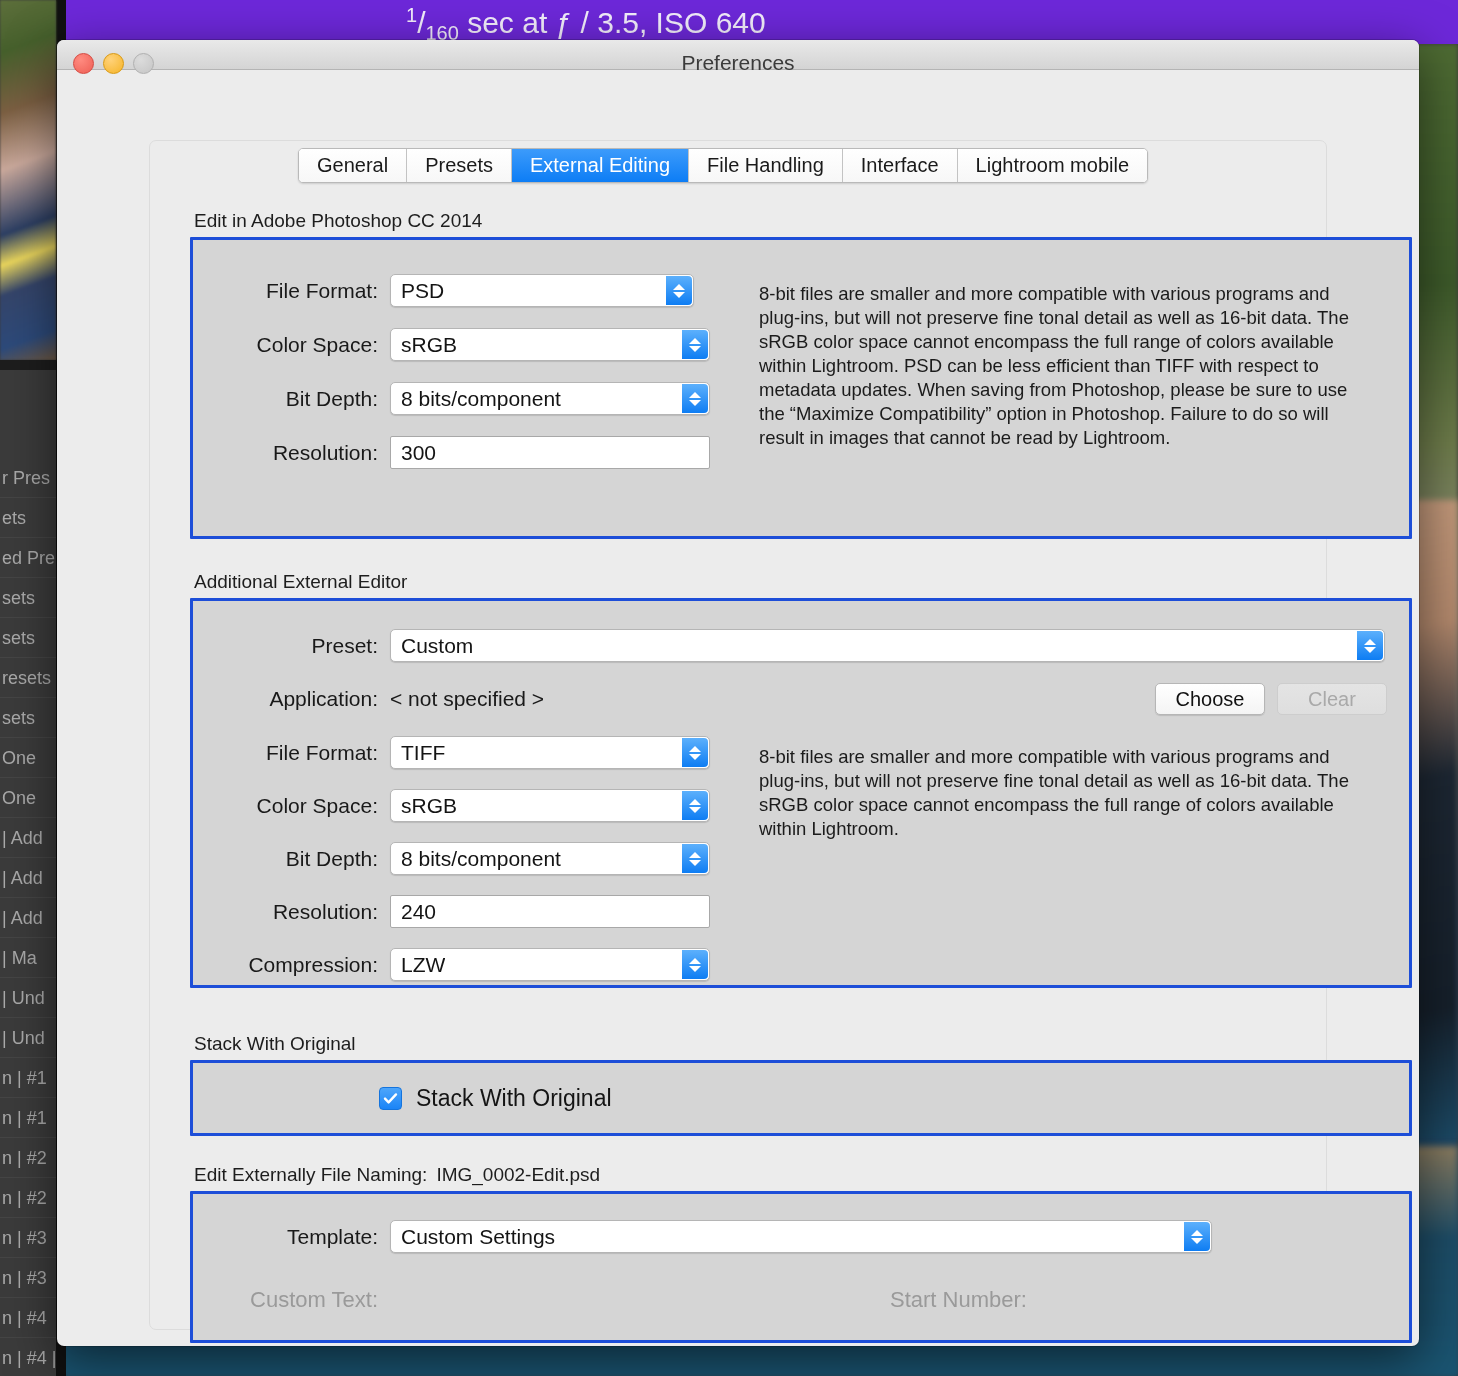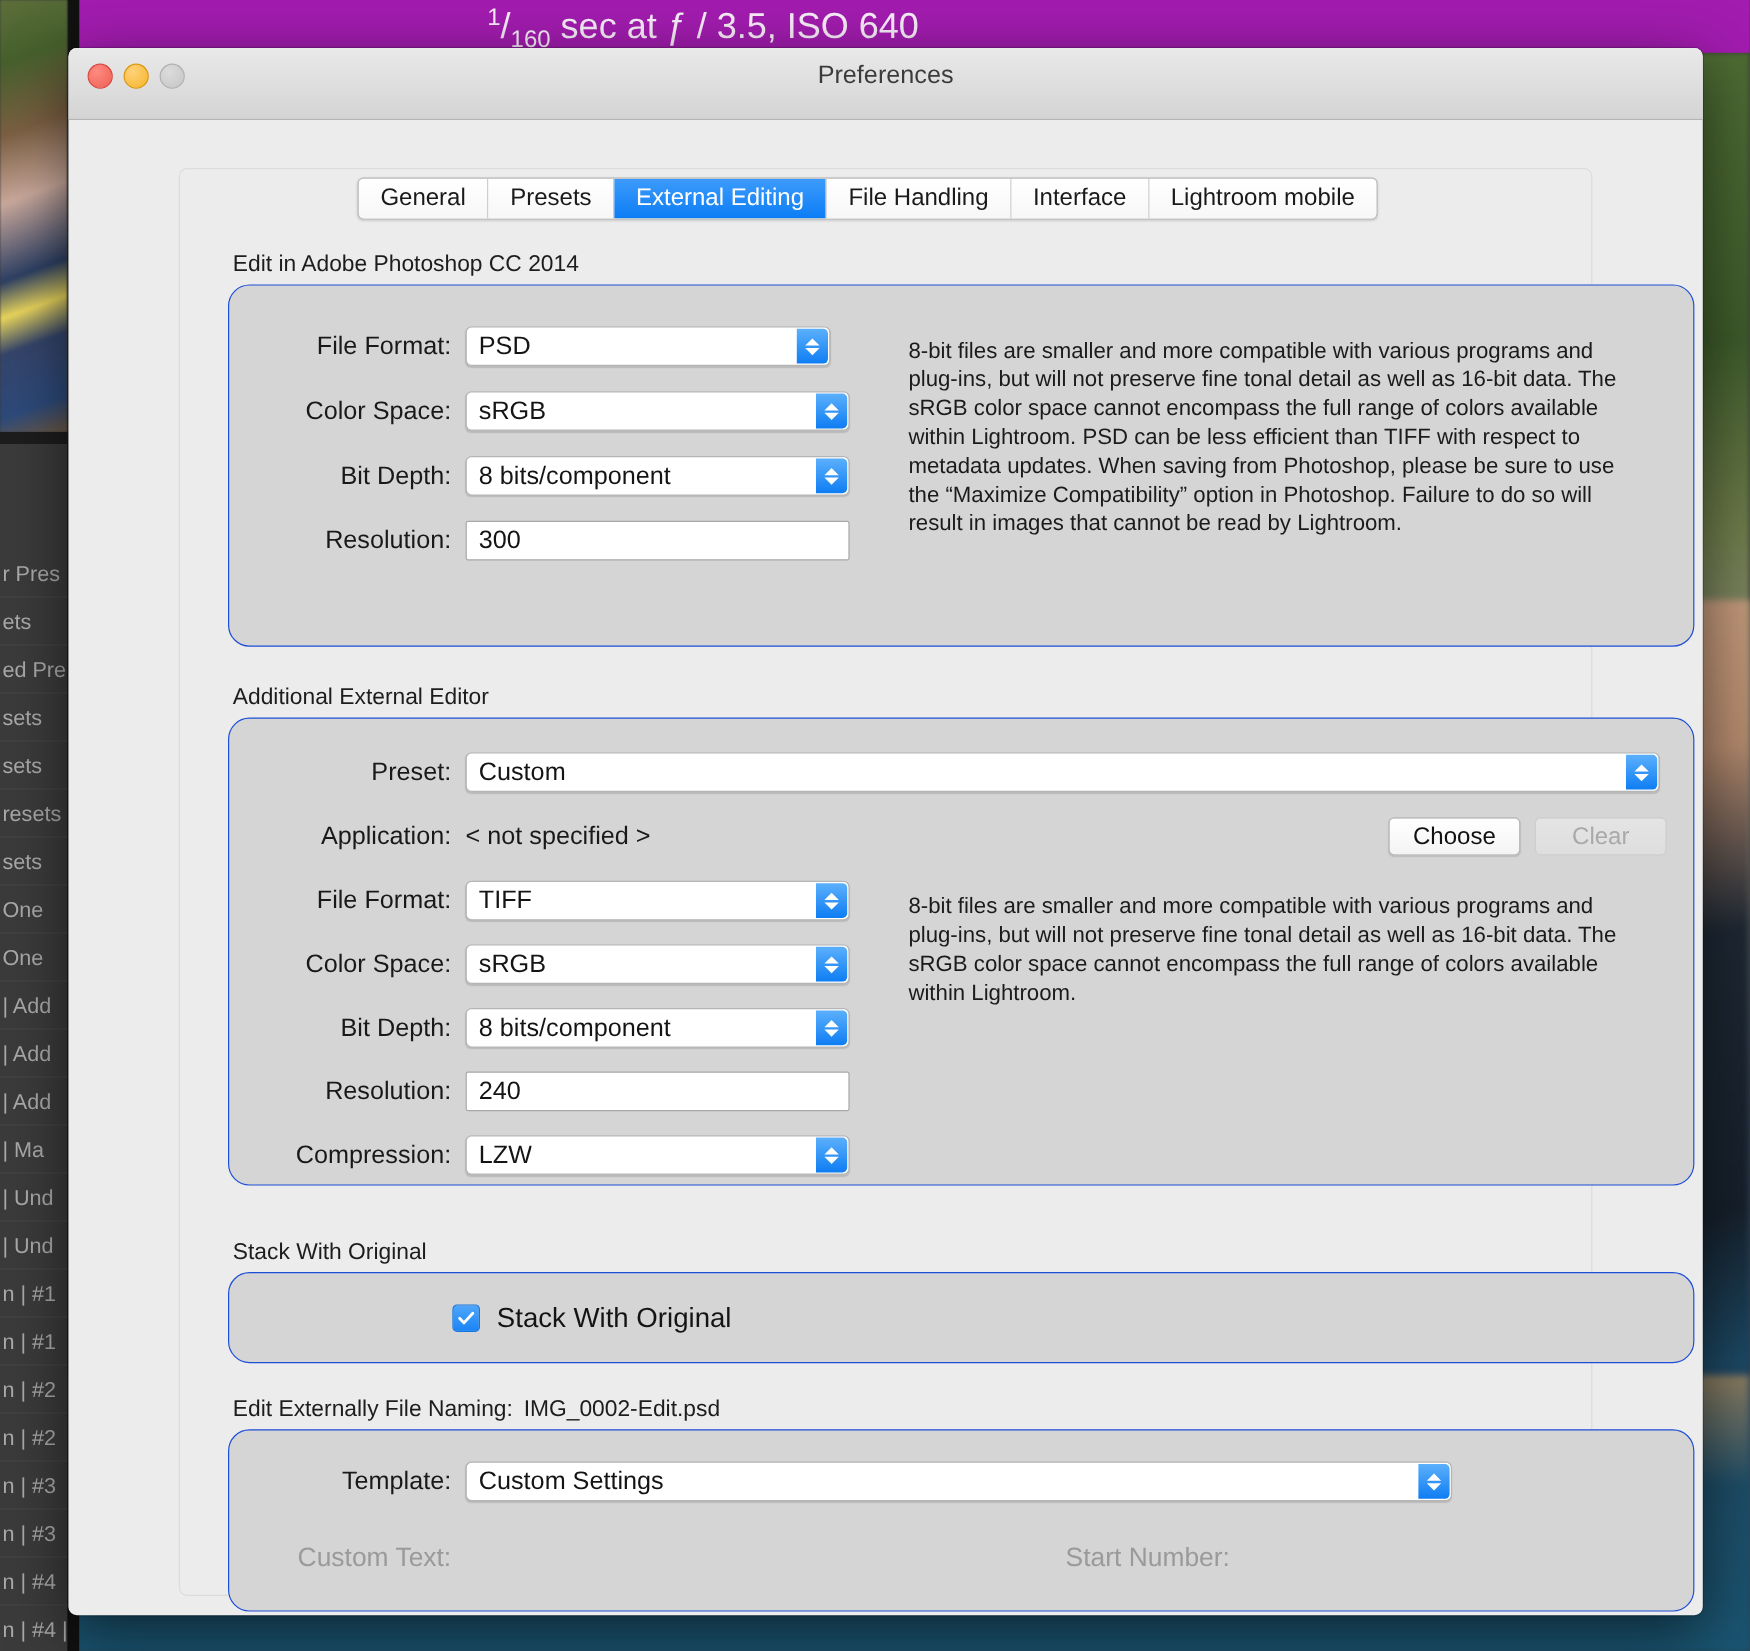--- a/index.html
+++ b/index.html
@@ -66,42 +66,42 @@
     border-radius: 40% 0 0 0;
   }
   .bg-photo-bottom {
     position: absolute; left: 0; right: 0; bottom: 0; height: 230px;
     background: linear-gradient(180deg, #8a7b5f 0%, #1d4c66 40%, #1a5572 100%);
     filter: blur(3px);
   }
   
   .bg-topbar {
     position: absolute; left: 66px; top: 0; right: 0; height: 44px;
-    background: #a21caf;
+    background: #6d28d9;
   }
   .bg-topbar-text {
     position: absolute; left: 340px; top: 4px;
     color: #ffffff; font-size: 30px; white-space: nowrap;
     opacity: .92;
   }
   .bg-topbar-text sup { font-size: 20px; }
   .bg-topbar-text sub { font-size: 20px; }
 
   
   #dialog {
     position: absolute;
     left: 57px; top: 40px;
     width: 1362px; height: 1306px;
     background: #ececec;
     border-radius: 7px;
     box-shadow: 0 14px 50px rgba(0,0,0,.55), 0 0 0 1px rgba(0,0,0,.18);
     overflow: hidden;
   }
   .titlebar {
-    height: 60px;
+    height: 30px;
     background: linear-gradient(180deg, #e9e9e9 0%, #d4d4d4 100%);
     border-bottom: 1px solid #b4b4b4;
     position: relative;
   }
   .title-text {
     position: absolute; left: 0; right: 0; top: 0;
     line-height: 46px; text-align: center;
     font-size: 21px; color: #3b3b3b;
   }
   .traffic {
@@ -137,22 +137,22 @@
   .tab.active {
     background: linear-gradient(180deg, #3c9bfb, #0d7df5);
     color: #fff;
   }
   .group-label {
     font-size: 19px; color: #1d1d1d;
     margin: 0 0 5px 4px;
   }
   .panel {
     background: #d5d5d5;
-    border: 1px solid #1d4ed8;
-    border-radius: 18px;
+    border: 3px solid #1d4ed8;
+    border-radius: 1px;
     position: relative;
   }
   .outer-box {
     position: absolute;
     left: 92px; top: 100px; right: 92px;
     height: 1190px;
     border: 1px solid #dcdcdc;
     border-radius: 7px;
     background: #ececec;
   }

